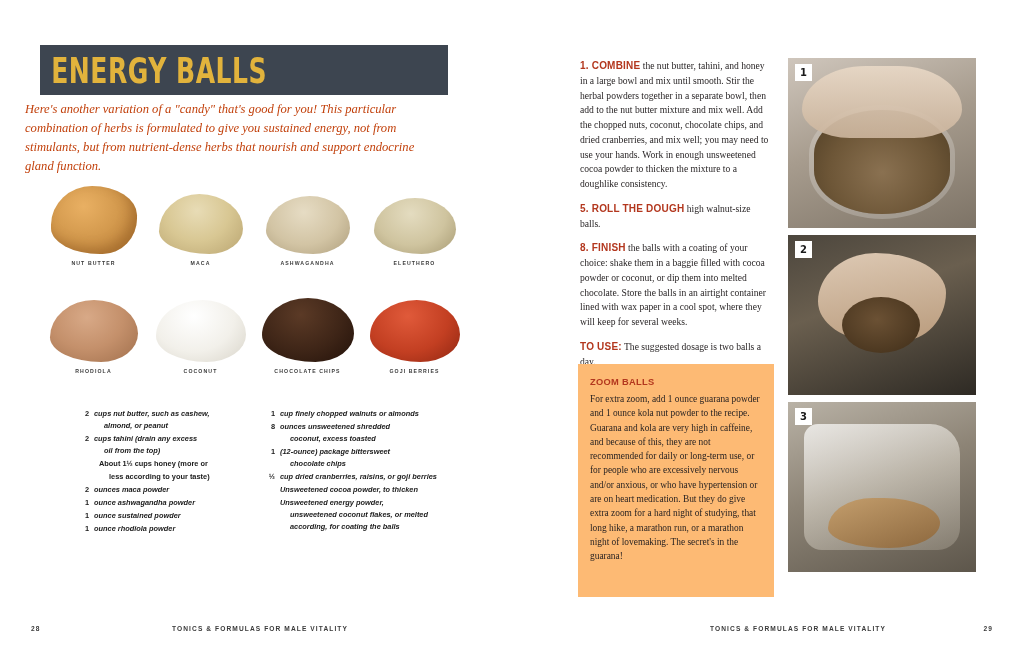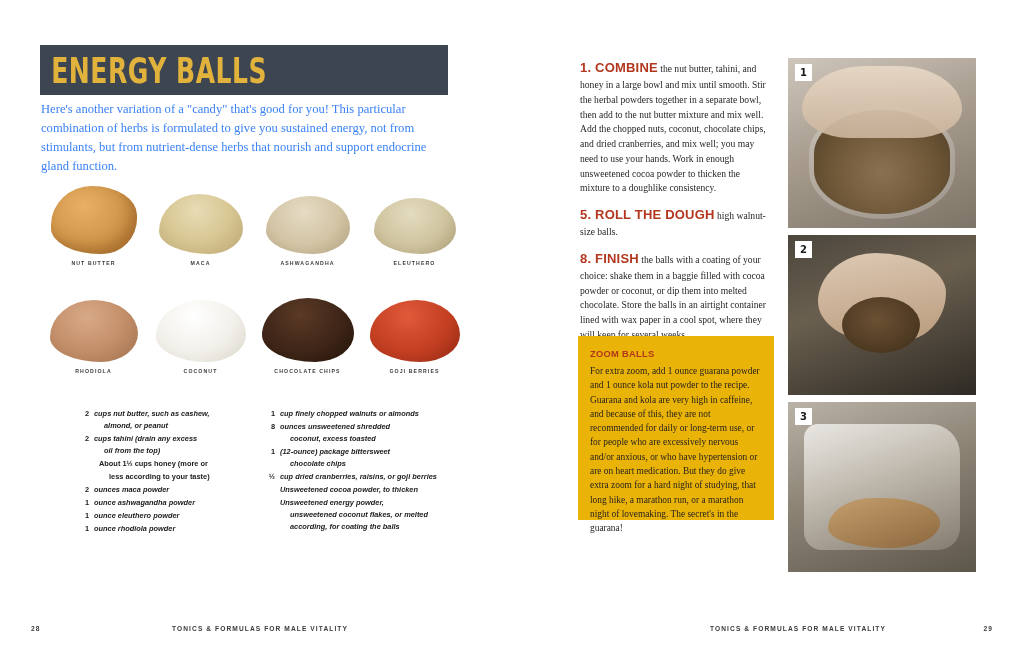--- a/index.html
+++ b/index.html
@@ -26,25 +26,26 @@
     font-family: "DejaVu Sans", sans-serif;
     font-weight: bold;
     font-size: 27px;
     letter-spacing: 0.5px;
     padding-left: 12px;
     transform: scaleY(1.32) scaleX(0.93);
     transform-origin: left center;
   }
 
   .intro {
-    position: absolute; left: 41px; top: 100px; width: 400px;
+    position: absolute; left: 25px; top: 100px; width: 400px;
     font-family: "Liberation Serif", serif;
+    font-style: italic;
     font-size: 12.6px;
     line-height: 1.52;
-    color: #3b82f6;
+    color: #c2410c;
   }
 
   
   .photo-grid {
     position: absolute; left: 40px; top: 172px; width: 430px; height: 216px;
   }
   .ing {
     position: absolute; width: 107px; text-align: center;
   }
   .ing .blob-wrap {
@@ -126,25 +127,25 @@
   .right-page { position: absolute; left: 512px; top: 0; width: 512px; height: 658px; }
 
   .steps {
     position: absolute; left: 68px; top: 58px; width: 190px;
     font-family: "Liberation Serif", serif;
     font-size: 9.6px;
     line-height: 1.54;
     color: #231f20;
   }
   .steps p { margin: 0 0 9px 0; }
-  .step-lbl { color: #b3371e; font-weight: bold; font-family: "Liberation Sans", sans-serif; font-size: 13px; letter-spacing: .2px; }
+  .step-lbl { color: #b3371e; font-weight: bold; font-family: "Liberation Sans", sans-serif; font-size: 10px; letter-spacing: .2px; }
 
   .zoom-box {
-    position: absolute; left: 66px; top: 336px; width: 196px; height: 184px;
-    background: #eab308;
+    position: absolute; left: 66px; top: 364px; width: 196px; height: 233px;
+    background: #fdba74;
   }
   .zoom-box .zb-title {
     color: #b3371e; font-weight: bold; font-size: 9.3px;
     font-family: "Liberation Sans", sans-serif;
     letter-spacing: .3px;
     padding: 13px 12px 0 12px;
   }
   .zoom-box .zb-body {
     padding: 5px 12px 0 12px;
     font-family: "Liberation Serif", serif;
@@ -308,21 +309,21 @@
         <div class="ing-item">
           <span class="qty">2</span>
           <span class="txt">ounces maca powder</span>
         </div>
         <div class="ing-item">
           <span class="qty">1</span>
           <span class="txt">ounce ashwagandha powder</span>
         </div>
         <div class="ing-item">
           <span class="qty">1</span>
-          <span class="txt">ounce eleuthero powder</span>
+          <span class="txt">ounce sustained powder</span>
         </div>
         <div class="ing-item">
           <span class="qty">1</span>
           <span class="txt">ounce rhodiola powder</span>
         </div>
       </div>
 
       <div class="ing-col col-b">
         <div class="ing-item">
           <span class="qty">1</span>

